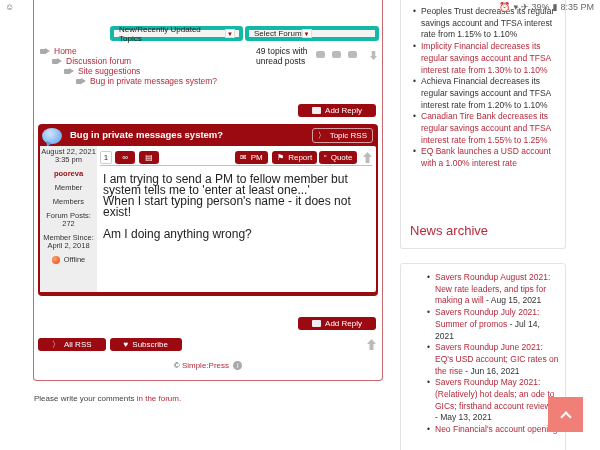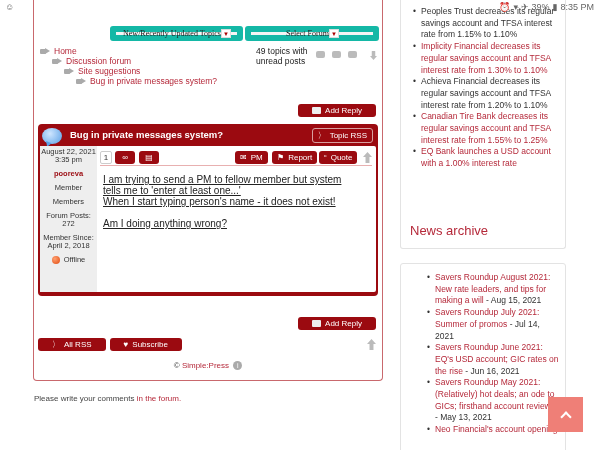--- a/index.html
+++ b/index.html
@@ -9,21 +9,21 @@
 
   
   .statusbar { position: absolute; top: 0; left: 0; width: 600px; height: 14px; font-size: 9px; color: #666; z-index: 5; }
   .statusbar .left { position: absolute; left: 5px; top: 2px; font-size: 9px; }
   .statusbar .right { position: absolute; right: 6px; top: 2px; display: flex; gap: 3px; align-items: center; }
 
   
   .forum { position: absolute; left: 33px; top: -6px; width: 350px; height: 387px; border: 1px solid #c9686d; border-radius: 4px; border-top: none; background: #fff; }
 
   .selects { position: absolute; top: 32px; left: 76px; display: flex; gap: 2px; }
-  .select { height: 15px; border: 6px solid #14b8a6; border-radius: 3px; background: #f4f4f4; font-size: 8px; color: #222; display: flex; align-items: center; justify-content: center; padding: 0 4px 0 5px; font-family: Liberation Serif, serif; }
+  .select { height: 15px; border: 4px solid #14b8a6; border-radius: 3px; background: #f4f4f4; font-size: 8px; color: #222; display: flex; align-items: center; justify-content: flex-start; padding: 0 4px 0 5px; }
   .select.s1 { width: 133px; }
   .select.s2 { width: 134px; }
   .select .arrow { width: 10px; height: 9px; background: #fff; border: 1px solid #ddd; display: flex; align-items: center; justify-content: center; font-size: 6px; color: #a00; }
 
   .crumbs { position: absolute; top: 52px; left: 6px; font-size: 8.5px; line-height: 10px; }
   .crumb { display: flex; align-items: center; gap: 4px; }
   .crumb .ci { width: 10px; height: 7px; position: relative; }
   .crumb .ci::before { content: ""; position: absolute; left: 0; top: 1px; width: 6px; height: 5px; background: #aaa; border-radius: 1px; }
   .crumb .ci::after { content: ""; position: absolute; left: 5px; top: 0; border-left: 5px solid #aaa; border-top: 3.5px solid transparent; border-bottom: 3.5px solid transparent; }
 
@@ -56,21 +56,21 @@
   .post-toolbar { position: absolute; top: 4px; left: 3px; right: 4px; height: 16px; border-bottom: 1px solid #e8b0b0; }
   .postnum { position: absolute; left: 0; top: 1px; width: 12px; height: 13px; border: 1px solid #ccc; border-radius: 2px; font-size: 8px; text-align: center; line-height: 11px; }
   .sbtn { position: absolute; top: 1px; height: 13px; background: #9b0a10; border-radius: 3px; color: #fff; font-size: 8px; display: flex; align-items: center; justify-content: center; gap: 4px; padding: 0 5px; }
   .link-btn { left: 15px; width: 20px; }
   .print-btn { left: 39px; width: 20px; }
   .pm-btn { left: 135px; }
   .report-btn { left: 172px; }
   .quote-btn { left: 219px; }
   .up-arrow { position: absolute; right: 0; top: 2px; width: 9px; height: 11px; background: #bbb; clip-path: polygon(50% 0,100% 45%,72% 45%,72% 100%,28% 100%,28% 45%,0 45%); }
 
-  .post-body { position: absolute; top: 28px; left: 6px; right: 22px; font-size: 10px; line-height: 11px; color: #222; text-decoration: underline; }
+  .post-body { position: absolute; top: 28px; left: 6px; right: 22px; font-size: 12px; line-height: 11px; color: #222; }
   .post-body p { margin: 0; }
   .post-body .gap { height: 11px; }
 
   .footer-btns { position: absolute; top: 344px; left: 4px; display: flex; gap: 4px; }
   .footer-up { position: absolute; top: 345px; right: 6px; width: 9px; height: 11px; background: #bbb; clip-path: polygon(50% 0,100% 45%,72% 45%,72% 100%,28% 100%,28% 45%,0 45%); }
   .credit { position: absolute; top: 367px; left: 0; width: 100%; text-align: center; font-size: 8px; color: #444; }
   .info-i { display: inline-block; width: 9px; height: 9px; border-radius: 50%; background: #aaa; color: #fff; font-size: 7px; line-height: 9px; vertical-align: middle; margin-left: 2px; }
 
   .comment-note { position: absolute; top: 394px; left: 34px; font-size: 8px; color: #444; }
 

